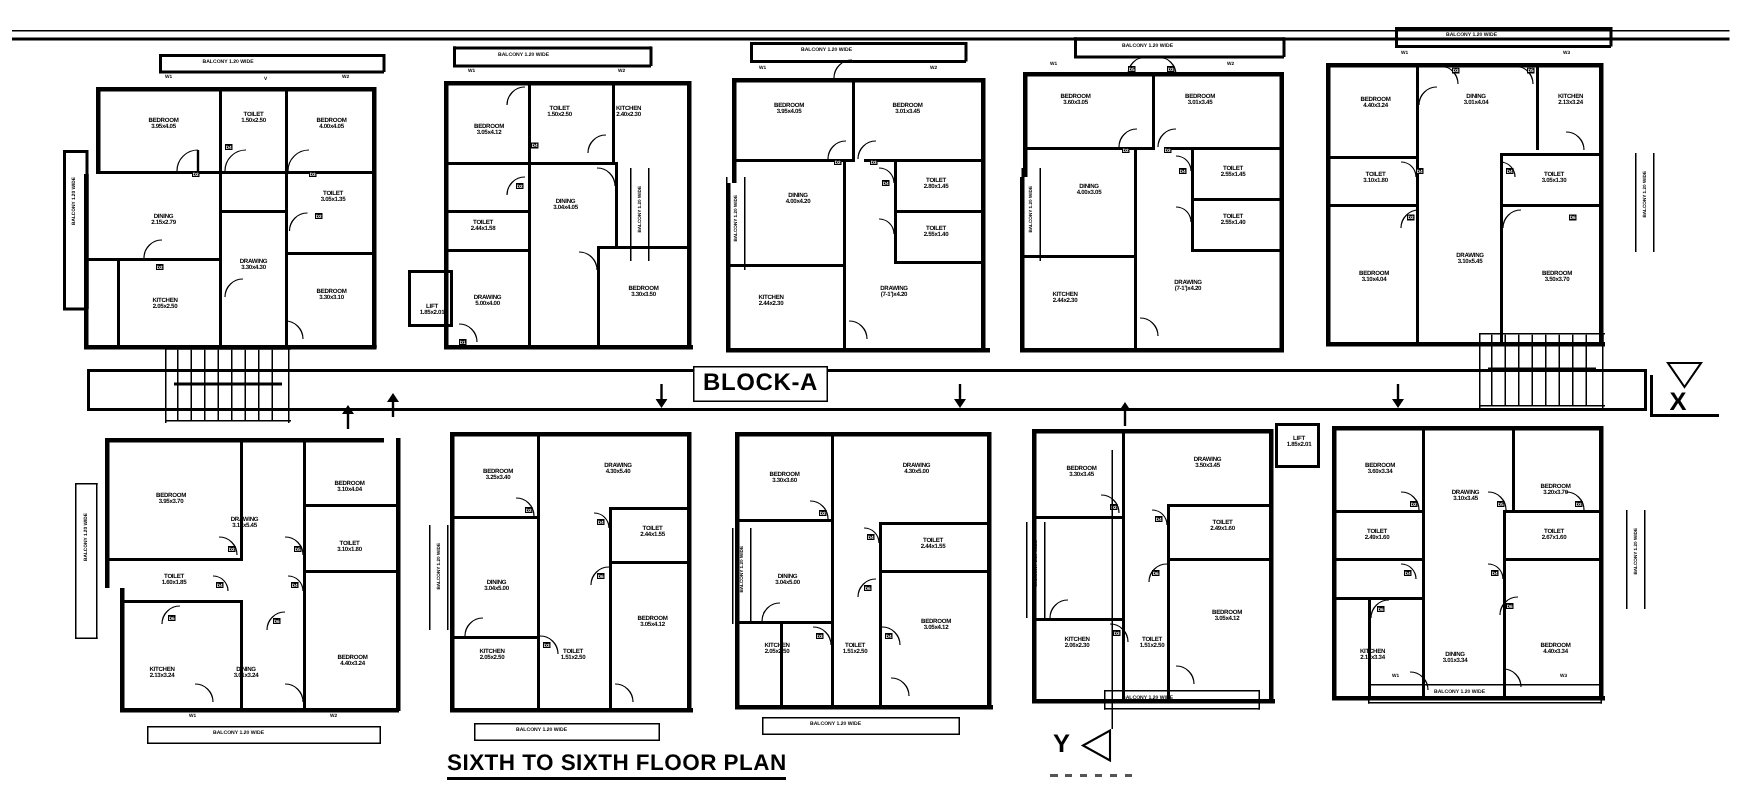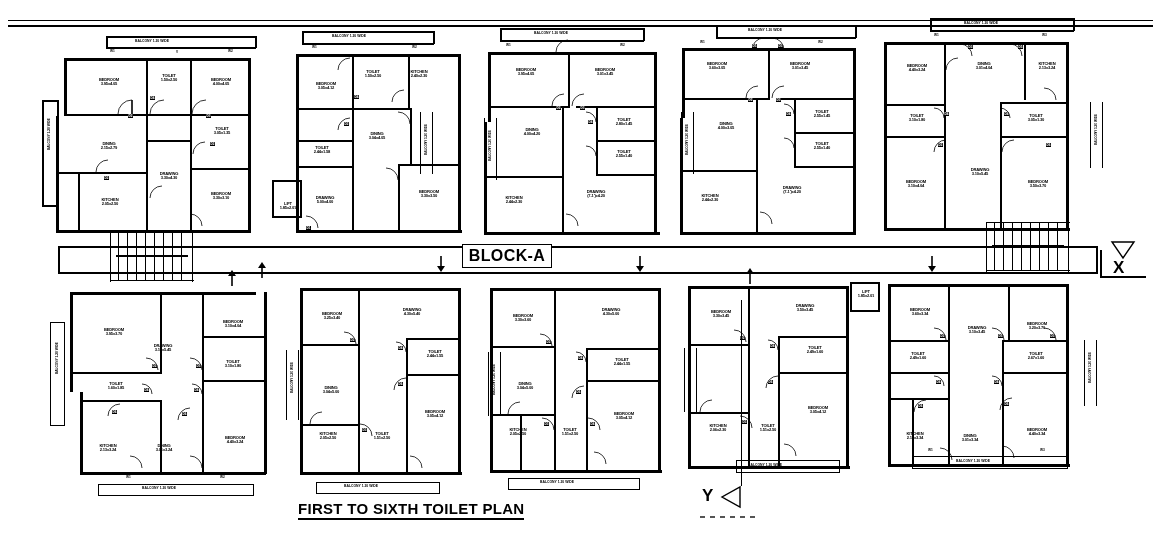--- a/index.html
+++ b/index.html
@@ -1132,21 +1132,21 @@
       </svg>
   </div>
   <div class="arrowv" style="left:746px;top:268px;">
     <svg width="8" height="16">
         <path d="M4,16 L4,4" stroke="#000" stroke-width="1.6"></path>
         <path d="M0,6 L4,0 L8,6 Z" fill="#000"></path>
       </svg>
   </div>
 
   <div id="blockA">BLOCK-A</div>
-  <div id="planTitle">FIRST TO SIXTH TOILET PLAN</div>
+  <div id="planTitle">SIXTH TO SIXTH FLOOR PLAN</div>
 
   <div style="position:absolute;left:1108px;top:240px;">
     <svg width="30" height="22">
         <path d="M4,2 L26,2 L15,18 Z" fill="none" stroke="#000" stroke-width="1.4"></path>
       </svg>
   </div>
   <div class="secmark" style="left:1113px;top:258px;">X</div>
   <div class="w" style="left:1100px;top:276px;width:46px;height:1.6px;"></div>
   <div class="w" style="left:1100px;top:250px;width:1.6px;height:28px;"></div>
 

